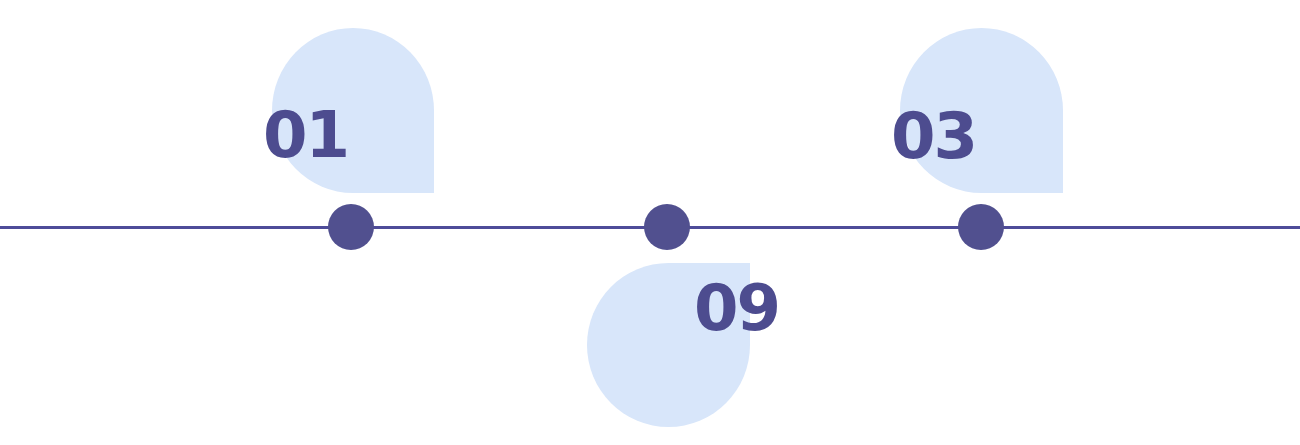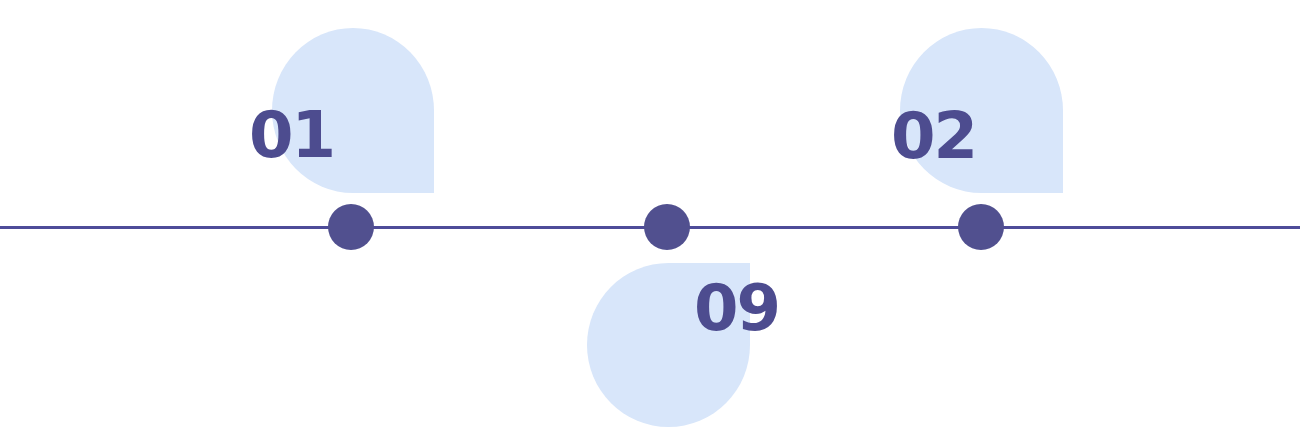--- a/index.html
+++ b/index.html
@@ -40,21 +40,21 @@
     z-index: 2;
     color: #4d4c8f;
     font-weight: 700;
     font-size: 64px;
     line-height: 46px;
     letter-spacing: -2px;
     white-space: nowrap;
   }
   
   #bubble-1 { left: 272px; top: 28px;  width: 162px; height: 165px; }
-  #num-1    { left: 249px; top: 112px; }
+  #num-1    { left: 263px; top: 112px; }
   #dot-1    { left: 328px; }
   
   #bubble-2 { left: 587px; top: 263px; width: 163px; height: 164px; }
   #num-2    { left: 694px; top: 285px; }
   #dot-2    { left: 644px; }
   
   #bubble-3 { left: 900px; top: 28px;  width: 163px; height: 165px; }
   #num-3    { left: 891px; top: 113px; }
   #dot-3    { left: 958px; }
 </style>
@@ -67,16 +67,16 @@
 
   <div id="bubble-1" class="bubble bubble-above"></div>
   <div id="num-1" class="step-number">01</div>
   <div id="dot-1" class="timeline-dot"></div>
 
   <div id="bubble-2" class="bubble bubble-below"></div>
   <div id="num-2" class="step-number">09</div>
   <div id="dot-2" class="timeline-dot"></div>
 
   <div id="bubble-3" class="bubble bubble-above"></div>
-  <div id="num-3" class="step-number">02</div>
+  <div id="num-3" class="step-number">03</div>
   <div id="dot-3" class="timeline-dot"></div>
 
 </div>
 
 </body></html>

